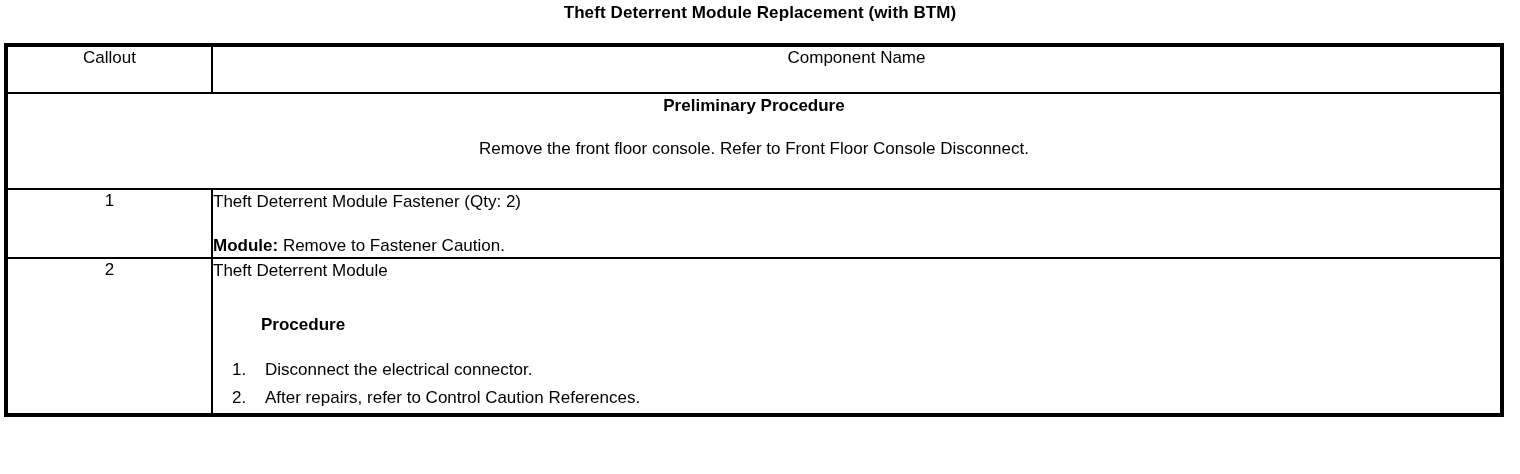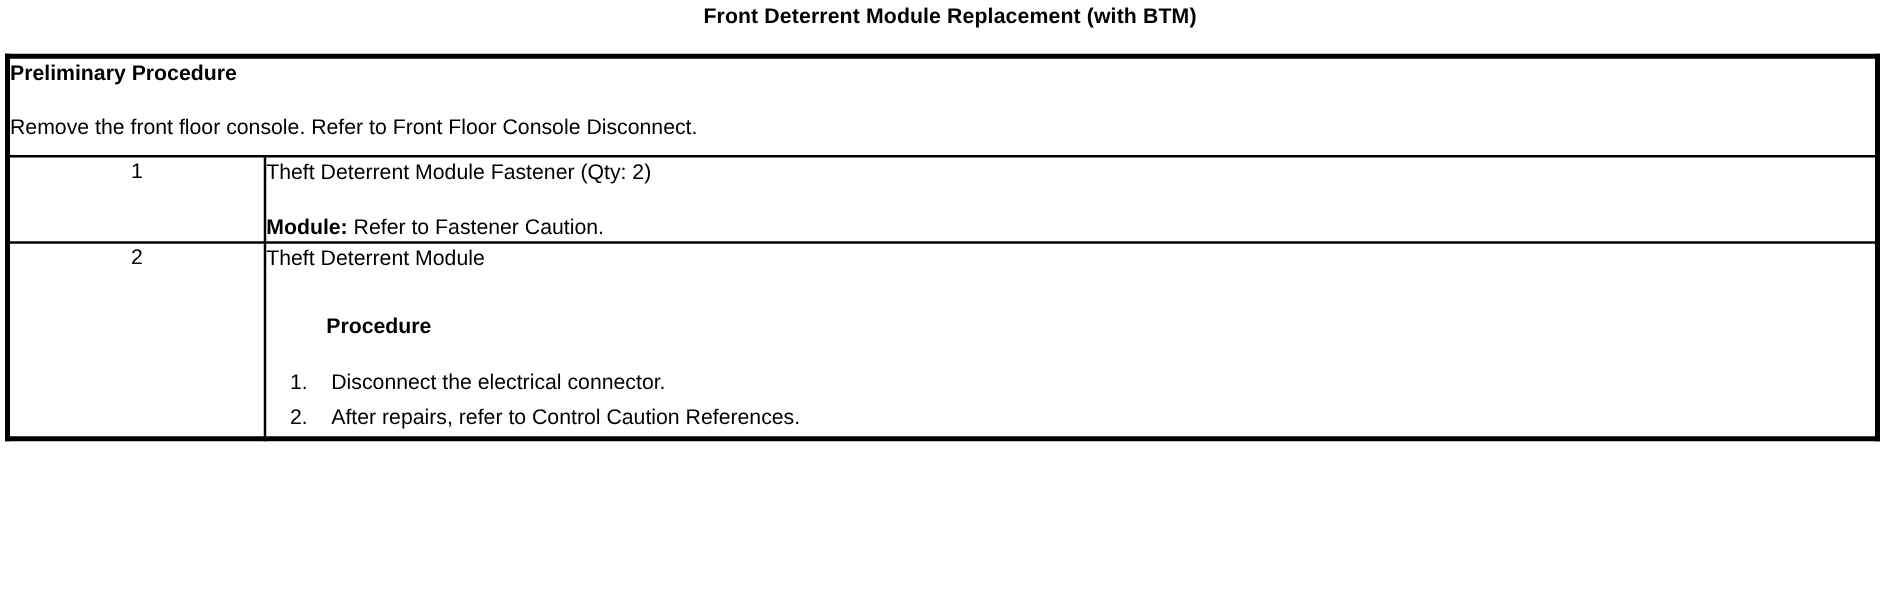--- a/index.html
+++ b/index.html
@@ -62,22 +62,23 @@
     font-weight: bold;
     font-size: 17px;
     height: 45px;
     vertical-align: middle;
     padding: 0 4px;
   }
 
   
   .prelim-cell {
     padding: 5px 8px 8px 6px;
-    height: 80px;
+    height: 96px;
     box-sizing: border-box;
+    text-align: center;
   }
   .prelim-title {
     font-weight: bold;
     font-size: 17px;
     line-height: 24px;
     margin: 0 0 20px 0;
   }
   .prelim-text {
     font-size: 17px;
     line-height: 22px;
@@ -131,42 +132,46 @@
     top: 0;
     width: 24px;
     text-align: left;
   }
 </style>
 </head>
 <body>
 
 <div class="page">
 
-  <div class="doc-title">Front Deterrent Module Replacement (with BTM)</div>
+  <div class="doc-title">Theft Deterrent Module Replacement (with BTM)</div>
 
   <table class="proc-table">
     <colgroup>
       <col class="c-callout">
       <col class="c-component">
     </colgroup>
     <tbody>
 
+      <tr>
+        <td class="hdr-cell">Callout</td>
+        <td class="hdr-cell">Component Name</td>
+      </tr>
 
       <tr>
         <td class="prelim-cell" colspan="2">
           <p class="prelim-title">Preliminary Procedure</p>
           <p class="prelim-text">Remove the front floor console. Refer to Front Floor Console Disconnect.</p>
         </td>
       </tr>
 
       <tr>
         <td class="callout-cell">1</td>
         <td class="comp-cell">
           <p class="comp-line">Theft Deterrent Module Fastener (Qty: 2)</p>
-          <p class="comp-line gap"><b>Module:</b><span> Refer to Fastener Caution.</span></p>
+          <p class="comp-line gap"><b>Module:</b><span> Remove to Fastener Caution.</span></p>
         </td>
       </tr>
 
       <tr>
         <td class="callout-cell">2</td>
         <td class="comp-cell">
           <p class="comp-line">Theft Deterrent Module</p>
           <p class="sub-head">Procedure</p>
           <ol class="num-list">
             <li>

